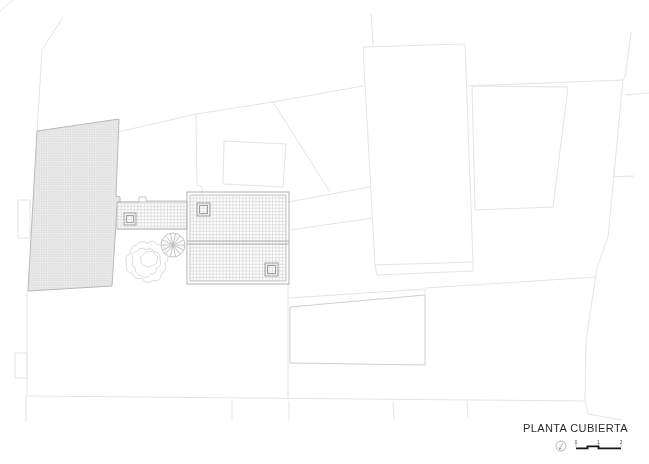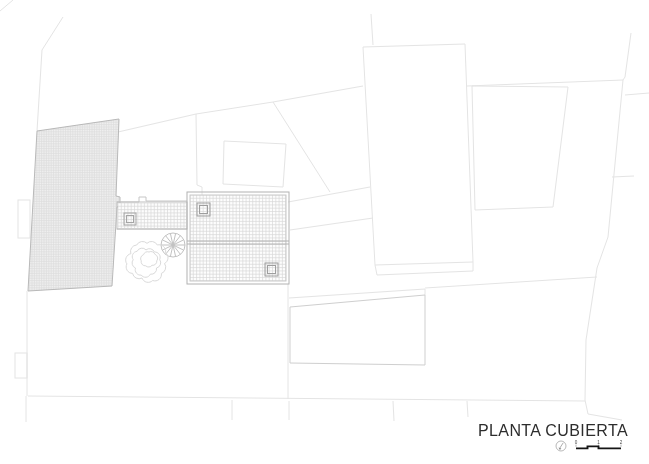--- a/index.html
+++ b/index.html
@@ -1,20 +1,20 @@
 <!DOCTYPE html>
 <html><head>
 <meta charset="utf-8">
 <style>
   html,body{margin:0;padding:0;background:#ffffff;}
   .sheet{position:relative;width:649px;height:464px;background:#ffffff;overflow:hidden;
          font-family:"Liberation Sans",sans-serif;}
   .plan-svg{position:absolute;left:0;top:0;}
   .title-block{position:absolute;right:21px;top:422px;text-align:right;}
-  .drawing-title{font-size:16px;letter-spacing:0.4px;color:#2d2d2d;white-space:nowrap;margin-left:20px;}
+  .drawing-title{font-size:11px;letter-spacing:0.4px;color:#2d2d2d;white-space:nowrap;margin-left:20px;}
   .legend-svg{position:absolute;left:550px;top:438px;}
   .legend-num{font-size:4.6px;fill:#4a4a4a;}
 </style>
 </head>
 <body>
 
 <div class="sheet">
 
   <svg id="plan" class="plan-svg" width="649" height="464" viewBox="0 0 649 464">
     <defs id="defs">

